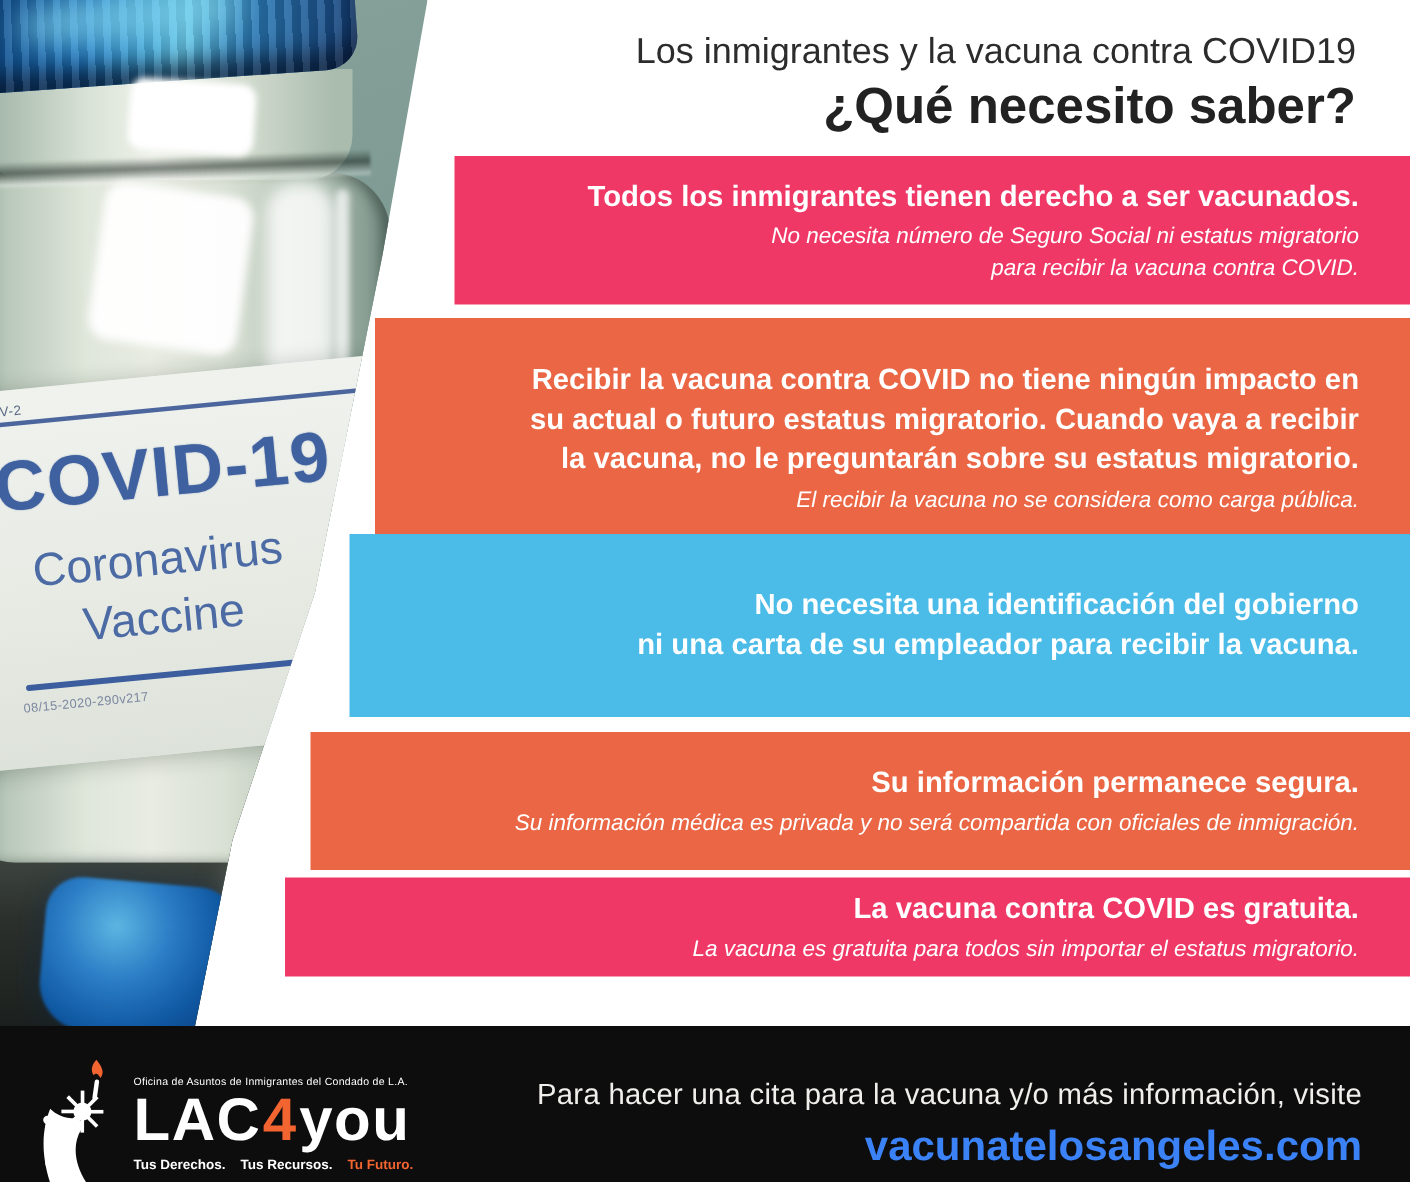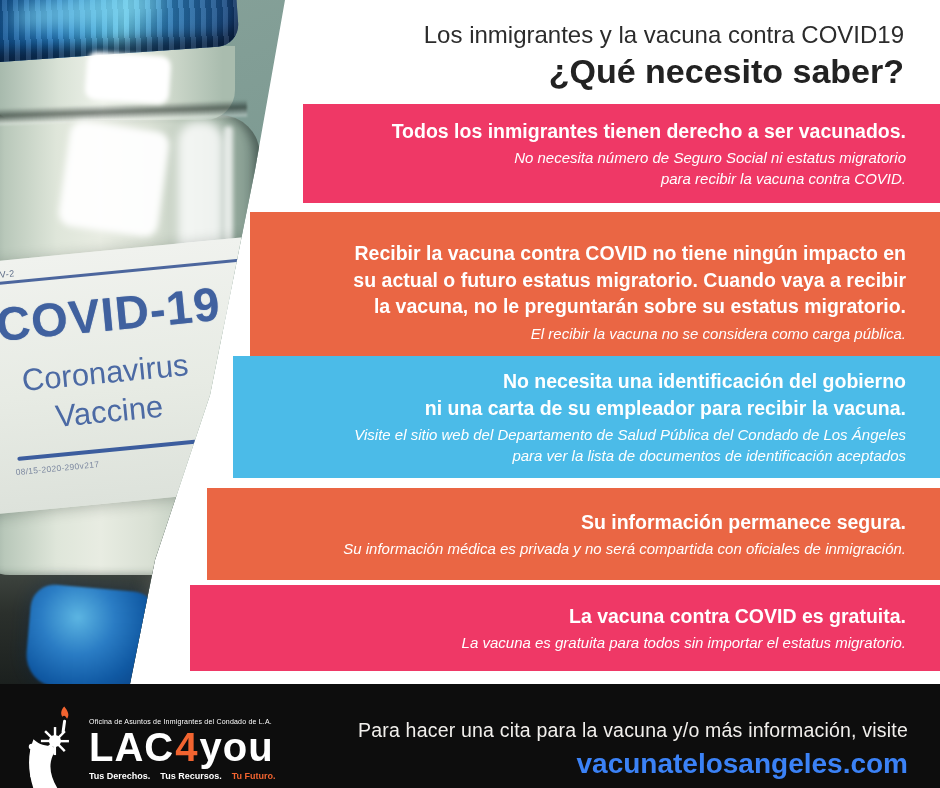--- a/index.html
+++ b/index.html
@@ -63,21 +63,21 @@
 
   
   .banner{position:absolute;right:0;box-sizing:border-box;display:flex;flex-direction:column;
           justify-content:center;text-align:right;color:#fff;padding:0 34px 0 24px;align-items:flex-end;}
   .banner .heading{font-weight:bold;font-size:19.5px;line-height:1.38;white-space:pre-line;}
   .banner .sub{font-style:italic;font-size:15px;line-height:1.4;white-space:pre-line;margin-top:3px;}
   .b1{top:104px;height:99px;left:303px;}
   .b2{top:212px;height:160px;left:250px;}
   .b3{top:356px;height:122px;left:233px;}
   .b4{top:488px;height:92px;left:207px;}
-  .b5{top:585px;height:86px;left:190px;}
+  .b5{top:585px;height:66px;left:190px;}
 
   
   .footer{position:absolute;left:0;top:684px;width:940px;height:130px;background:#0d0d0d;
           box-sizing:border-box;display:flex;align-items:center;justify-content:space-between;
           padding:0 32px 0 26px;}
   .logo{display:flex;align-items:center;gap:7px;}
   .logo-text{display:flex;flex-direction:column;}
   .logo-org{font-size:7px;color:#ffffff;letter-spacing:.2px;margin-bottom:2px;white-space:nowrap;}
   .logo-brand{font-size:40px;font-weight:bold;color:#ffffff;line-height:1;letter-spacing:1px;white-space:nowrap;}
   .logo-brand .b4c{padding:0 1px;}
@@ -129,22 +129,20 @@
   </div>
   <div class="banner b2" style="background-color: rgb(234, 102, 68);">
     <div class="heading">Recibir la vacuna contra COVID no tiene ningún impacto en
 su actual o futuro estatus migratorio. Cuando vaya a recibir
 la vacuna, no le preguntarán sobre su estatus migratorio.</div>
     <div class="sub">El recibir la vacuna no se considera como carga pública.</div>
   </div>
   <div class="banner b3" style="background-color: rgb(75, 187, 232);">
     <div class="heading">No necesita una identificación del gobierno
 ni una carta de su empleador para recibir la vacuna.</div>
-    <div class="sub">Visite el sitio web del Departamento de Salud Pública del Condado de Los Ángeles
-para ver la lista de documentos de identificación aceptados</div>
   </div>
   <div class="banner b4" style="background-color: rgb(234, 102, 68);">
     <div class="heading">Su información permanece segura.</div>
     <div class="sub">Su información médica es privada y no será compartida con oficiales de inmigración.</div>
   </div>
   <div class="banner b5" style="background-color: rgb(239, 56, 102);">
     <div class="heading">La vacuna contra COVID es gratuita.</div>
     <div class="sub">La vacuna es gratuita para todos sin importar el estatus migratorio.</div>
   </div>
 

